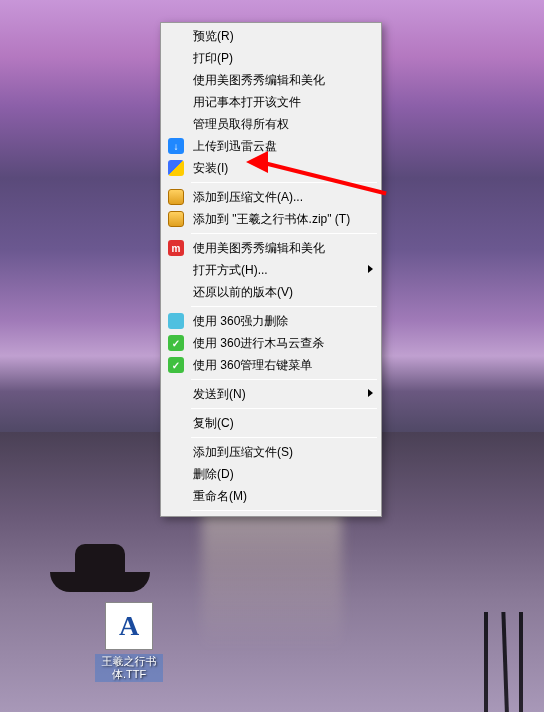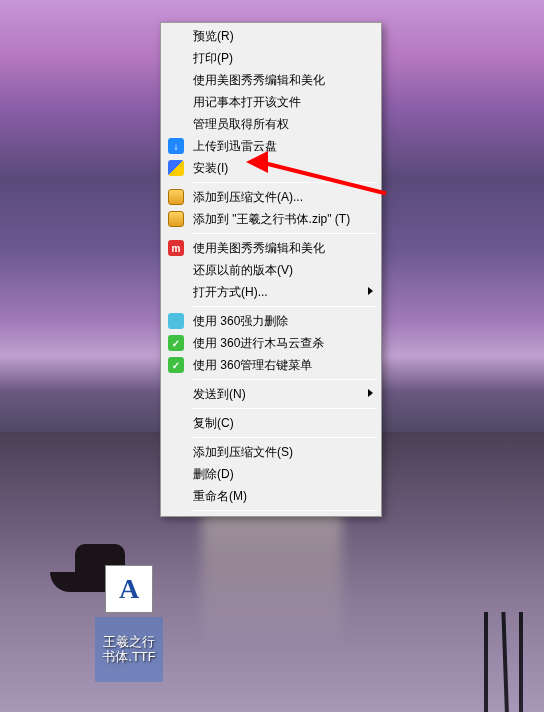--- a/index.html
+++ b/index.html
@@ -56,23 +56,23 @@
   position: absolute; bottom: 30px; left: 95px; width: 68px;
   text-align: center; cursor: default;
 }
 .file-icon {
   width: 48px; height: 48px; margin: 0 auto 4px;
   background: #fff; border: 1px solid #888;
   display: flex; align-items: center; justify-content: center;
   font-family: Georgia, serif; font-size: 28px; font-weight: bold; color: #1a4b9e;
 }
 .file-label {
-  font-size: 13px; color: #fff; text-shadow: 1px 1px 2px rgba(0,0,0,0.8);
+  font-size: 11px; color: #fff; text-shadow: 1px 1px 2px rgba(0,0,0,0.8);
   line-height: 1.2; word-break: break-all;
-  background: rgba(70,120,200,0.5); padding: 17px 2px;
+  background: rgba(70,120,200,0.5); padding: 1px 2px;
 }
 
 .context-menu {
   position: absolute; top: 22px; left: 160px; width: 222px;
   background: #f0f0f0; border: 1px solid #999;
   box-shadow: 3px 3px 8px rgba(0,0,0,0.35);
   padding: 2px;
 }
 .menu-icon-col {
   position: absolute; left: 2px; top: 2px; bottom: 2px; width: 26px;
@@ -173,25 +173,25 @@
     <div class="menu-item">
       <span class="icon ic-archive"></span>
       <span>添加到 "王羲之行书体.zip" (T)</span>
     </div>
     <div class="separator"></div>
     <div class="menu-item">
       <span class="icon ic-red">m</span>
       <span>使用美图秀秀编辑和美化</span>
     </div>
     <div class="menu-item">
-      <span>还原以前的版本(V)</span>
-    </div>
-    <div class="menu-item">
       <span>打开方式(H)...</span>
       <span class="submenu-arrow"></span>
+    </div>
+    <div class="menu-item">
+      <span>还原以前的版本(V)</span>
     </div>
     <div class="separator"></div>
     <div class="menu-item">
       <span class="icon ic-cyan"></span>
       <span>使用 360强力删除</span>
     </div>
     <div class="menu-item">
       <span class="icon ic-green">✓</span>
       <span>使用 360进行木马云查杀</span>
     </div>

